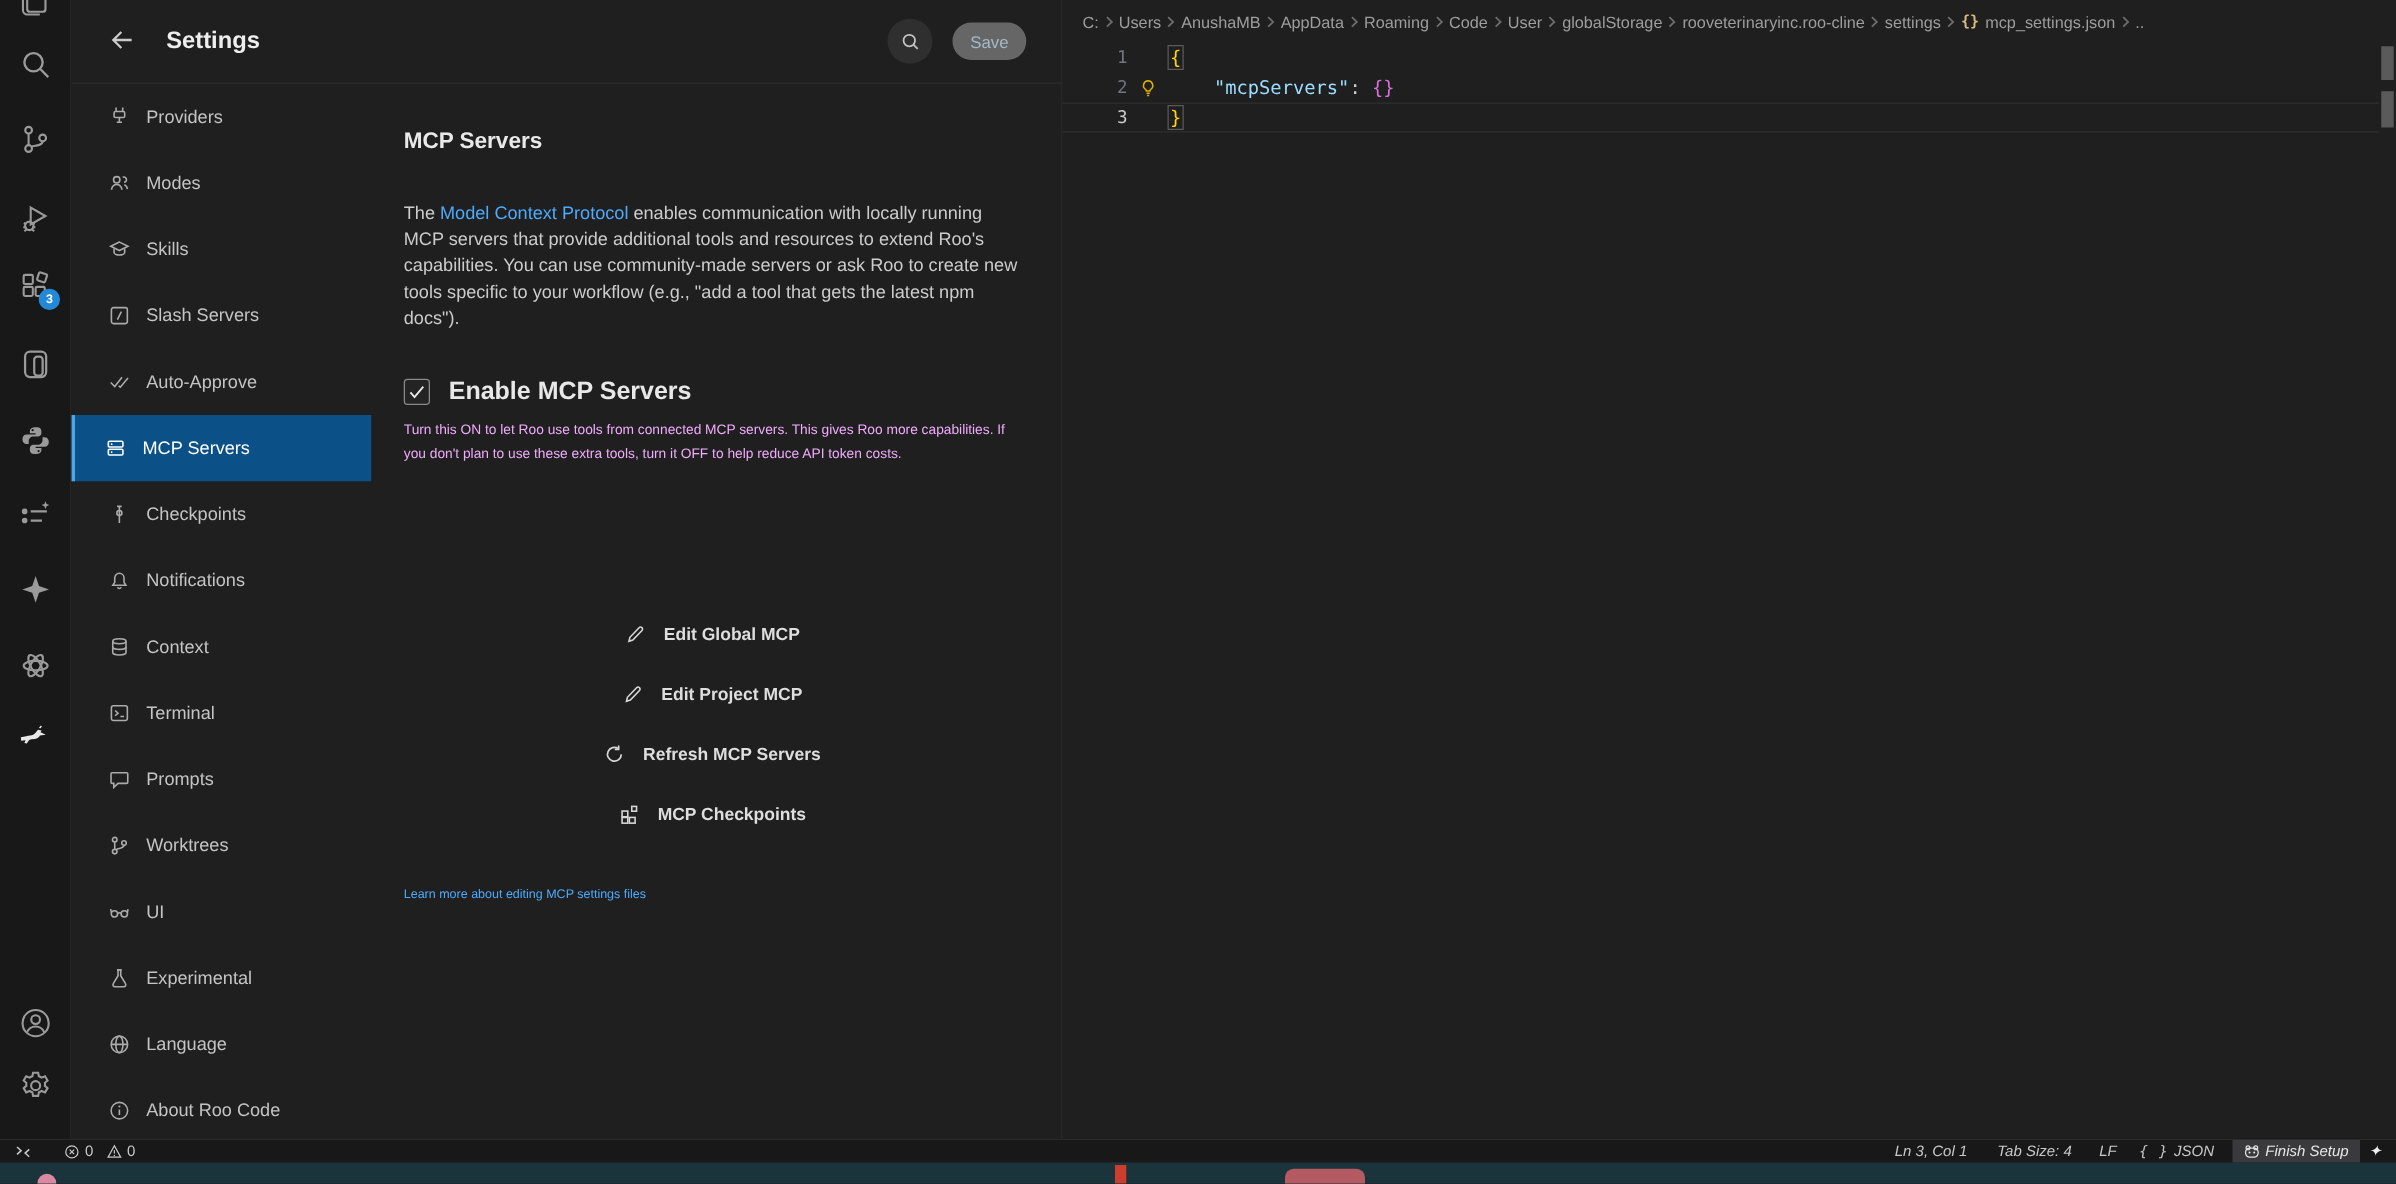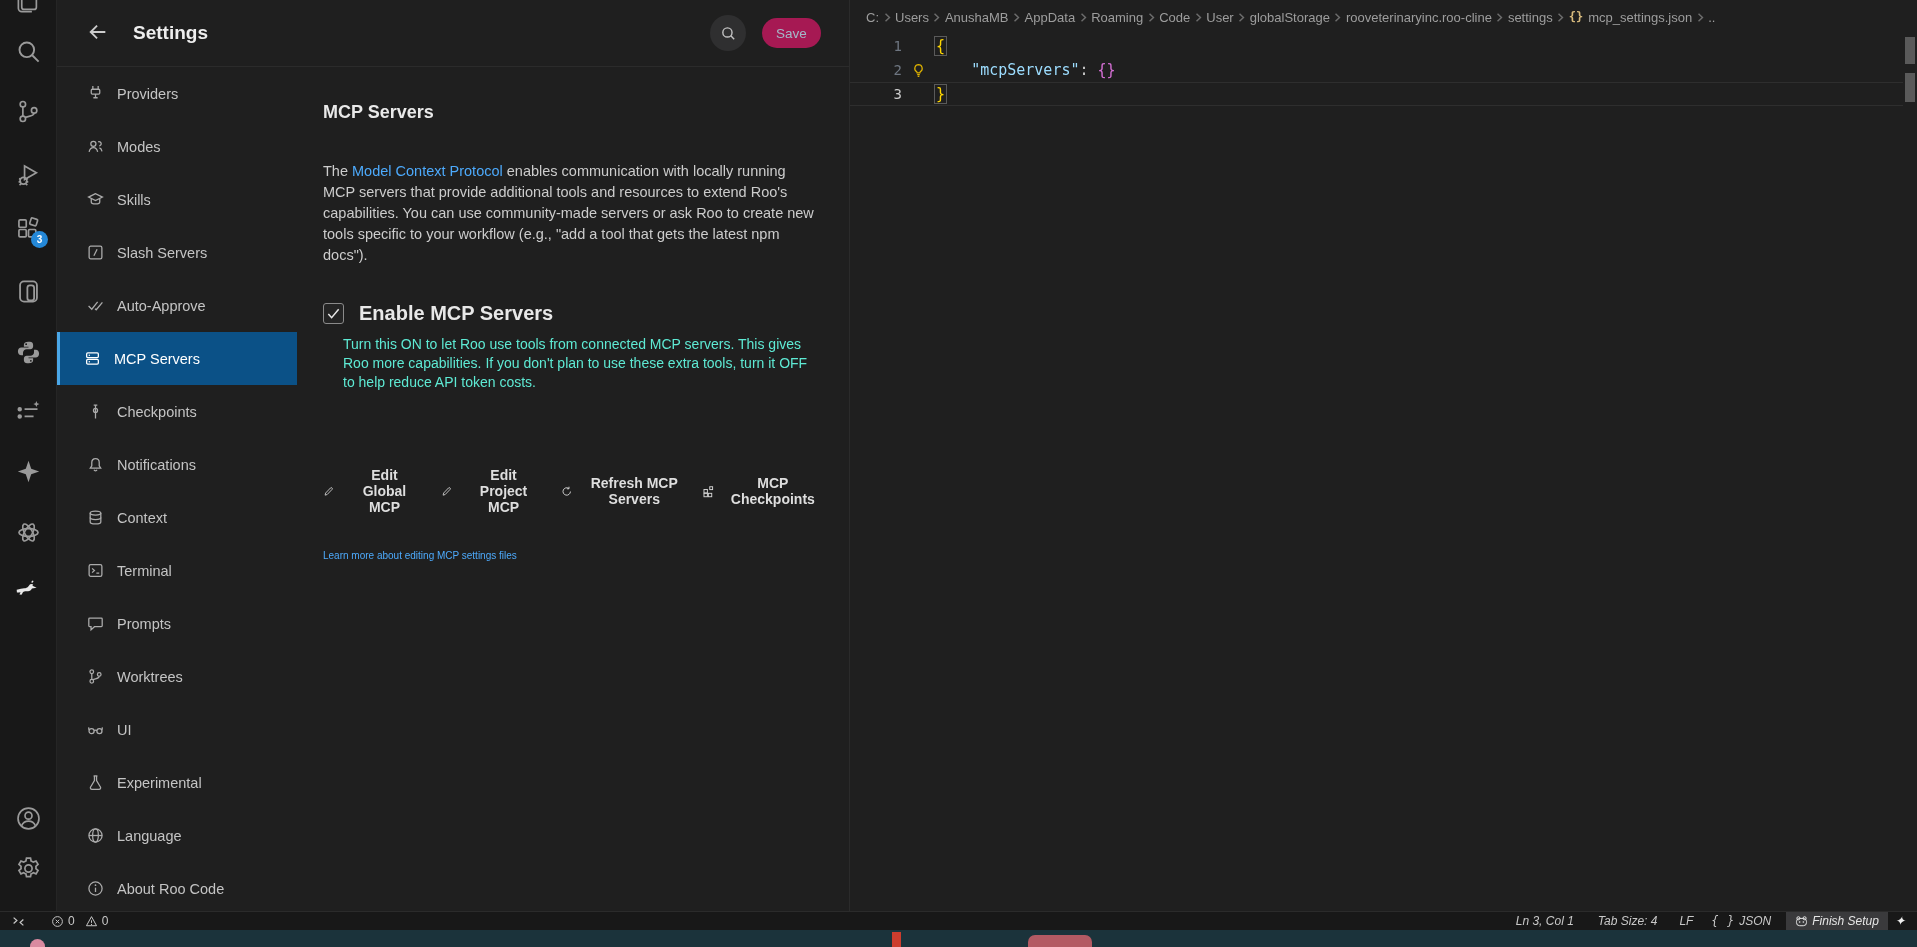--- a/index.html
+++ b/index.html
@@ -19,21 +19,21 @@
 
   
   .settings-panel { width:793px; background:#1f1f1f; border-right:1px solid #2b2b2b; display:flex; flex-direction:column; }
   .settings-header { height:67px; display:flex; align-items:center; padding:0 28px 0 30px; border-bottom:1px solid #2b2b2b; }
   .back-btn { width:24px; height:24px; color:#cccccc; cursor:pointer; margin-right:22px; }
   .back-btn svg { width:22px; height:22px; }
   .settings-title { font-size:19px; font-weight:bold; color:#eeeeee; flex:1; }
   .search-btn { width:36px; height:36px; border-radius:50%; background:#2f2f30; display:flex;
                 align-items:center; justify-content:center; color:#c3c3c3; cursor:pointer; margin-right:16px; }
   .search-btn svg { width:17px; height:17px; }
-  .save-btn { width:59px; height:30px; border-radius:15px; background:#be185d; border:none;
+  .save-btn { width:59px; height:30px; border-radius:15px; background:#737373; border:none;
               color:#bcd3e6; font-size:13.5px; font-family:inherit; cursor:pointer; opacity:.85; }
 
   .settings-body { flex:1; display:flex; min-height:0; }
   .settings-nav { width:240px; padding-top:0; }
   .nav-item { height:53px; display:flex; align-items:center; padding-left:27px; cursor:pointer;
               color:#c4c4c4; border-left:3px solid transparent; }
   .nav-item .nav-ic { width:17px; height:17px; margin-right:13px; color:#ababab; flex:0 0 auto; }
   .nav-item .nav-ic svg { width:17px; height:17px; display:block; }
   .nav-item span { font-size:14.5px; }
   .nav-item.active { background:#0b5187; border-left:3px solid #4aa7e8; color:#ffffff; padding-left:24px; }
@@ -41,22 +41,22 @@
 
   .settings-content { flex:1; padding:0 32px 0 26px; }
   .content-heading { margin-top:35px; font-size:18px; font-weight:bold; color:#e9e9e9; }
   .content-desc { margin-top:38px; font-size:14.5px; line-height:21px; color:#cccccc; max-width:503px; }
   a.link { color:#4daafc; text-decoration:none; cursor:pointer; }
   .checkbox-row { margin-top:36px; display:flex; align-items:center; }
   .checkbox { width:21px; height:21px; border:1px solid #8a8a8a; border-radius:3px; background:#242424;
               display:flex; align-items:center; justify-content:center; color:#e8e8e8; cursor:pointer; }
   .checkbox svg { width:15px; height:15px; }
   .checkbox-label { margin-left:15px; font-size:20px; font-weight:bold; color:#e8e8e8; }
-  .checkbox-desc { margin-top:10px; font-size:14px; line-height:19px; color:#5eead4; max-width:505px;margin-left:20px; }
-  .mcp-buttons { margin-top:85px; display:flex; flex-direction:row; gap:20px; }
+  .checkbox-desc { margin-top:10px; font-size:11px; line-height:19px; color:#f0abfc; max-width:505px; }
+  .mcp-buttons { margin-top:120px; display:flex; flex-direction:column; gap:20px; }
   .mcp-btn { height:28px; display:flex; align-items:center; justify-content:center; gap:14px;
              background:transparent; border:none; color:#dedede; font-size:14px; font-weight:bold;
              font-family:inherit; cursor:pointer; }
   .mcp-btn svg { width:17px; height:17px; color:#d6d6d6; }
   .learn-link { display:block; margin-top:45px; font-size:10px; }
 
   
   .editor { flex:1; background:#1f1f1f; position:relative; min-width:0; }
   .breadcrumb { height:34px; display:flex; align-items:center; padding-left:16px; font-size:13px;
                 color:#9d9d9d; white-space:nowrap; overflow:hidden; }

